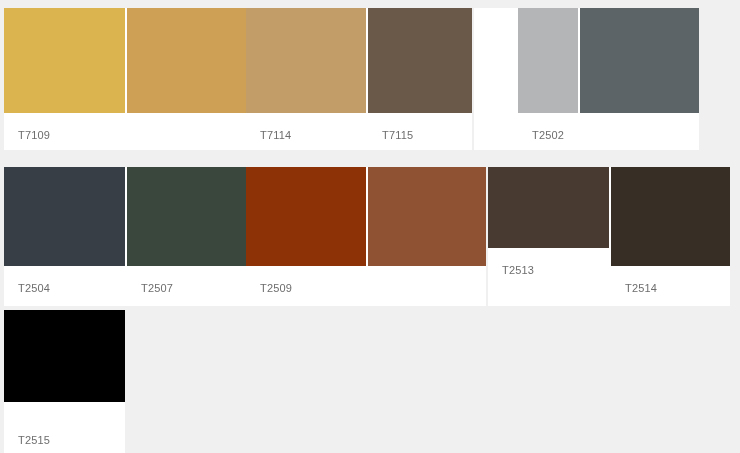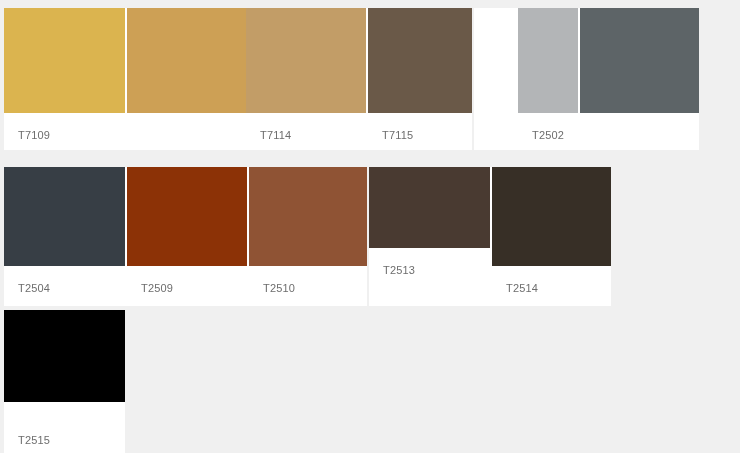--- a/index.html
+++ b/index.html
@@ -116,30 +116,33 @@
       </div>
     </div>
     <div class="swatch-row" style="top: 167px;">
       <div class="group-gap" style="width: 4px; height: 139px;"></div>
       <div class="swatch-group" style="height: 139px;">
         <div class="swatch-cell" style="width: 121px; height: 139px;">
           <div class="swatch-color" title="#373e45" style="height: 99px; background: rgb(55, 62, 69);"></div>
           <div class="swatch-label">T2504</div>
         </div>
         <div class="cell-divider" style="height: 99px;"></div>
+        <div class="swatch-cell" style="width: 119px; height: 139px;">
+          <div class="swatch-color" title="#3a473c" style="height: 99px; background: rgb(58, 71, 60);"></div>
+          <div class="swatch-label">T2507</div>
+        </div>
       </div>
       <div class="swatch-group" style="height: 139px;">
         <div class="swatch-cell" style="width: 120px; height: 139px;">
           <div class="swatch-color" title="#8c3206" style="height: 99px; background: rgb(140, 50, 6);"></div>
           <div class="swatch-label">T2509</div>
         </div>
         <div class="cell-divider" style="height: 99px;"></div>
         <div class="swatch-cell" style="width: 118px; height: 139px;">
           <div class="swatch-color" title="#8f5334" style="height: 99px; background: rgb(143, 83, 52);"></div>
-          <div class="swatch-label">T2510</div>
         </div>
       </div>
       <div class="group-gap" style="width: 2px; height: 139px;"></div>
       <div class="swatch-group" style="height: 139px;">
         <div class="swatch-cell" style="width: 121px; height: 109px;">
           <div class="swatch-color" title="#493a31" style="height: 99px; background: rgb(73, 58, 49);"></div>
           <div class="swatch-label">T2513</div>
         </div>
         <div class="cell-divider" style="height: 99px;"></div>
         <div class="swatch-cell" style="width: 119px; height: 139px;">

